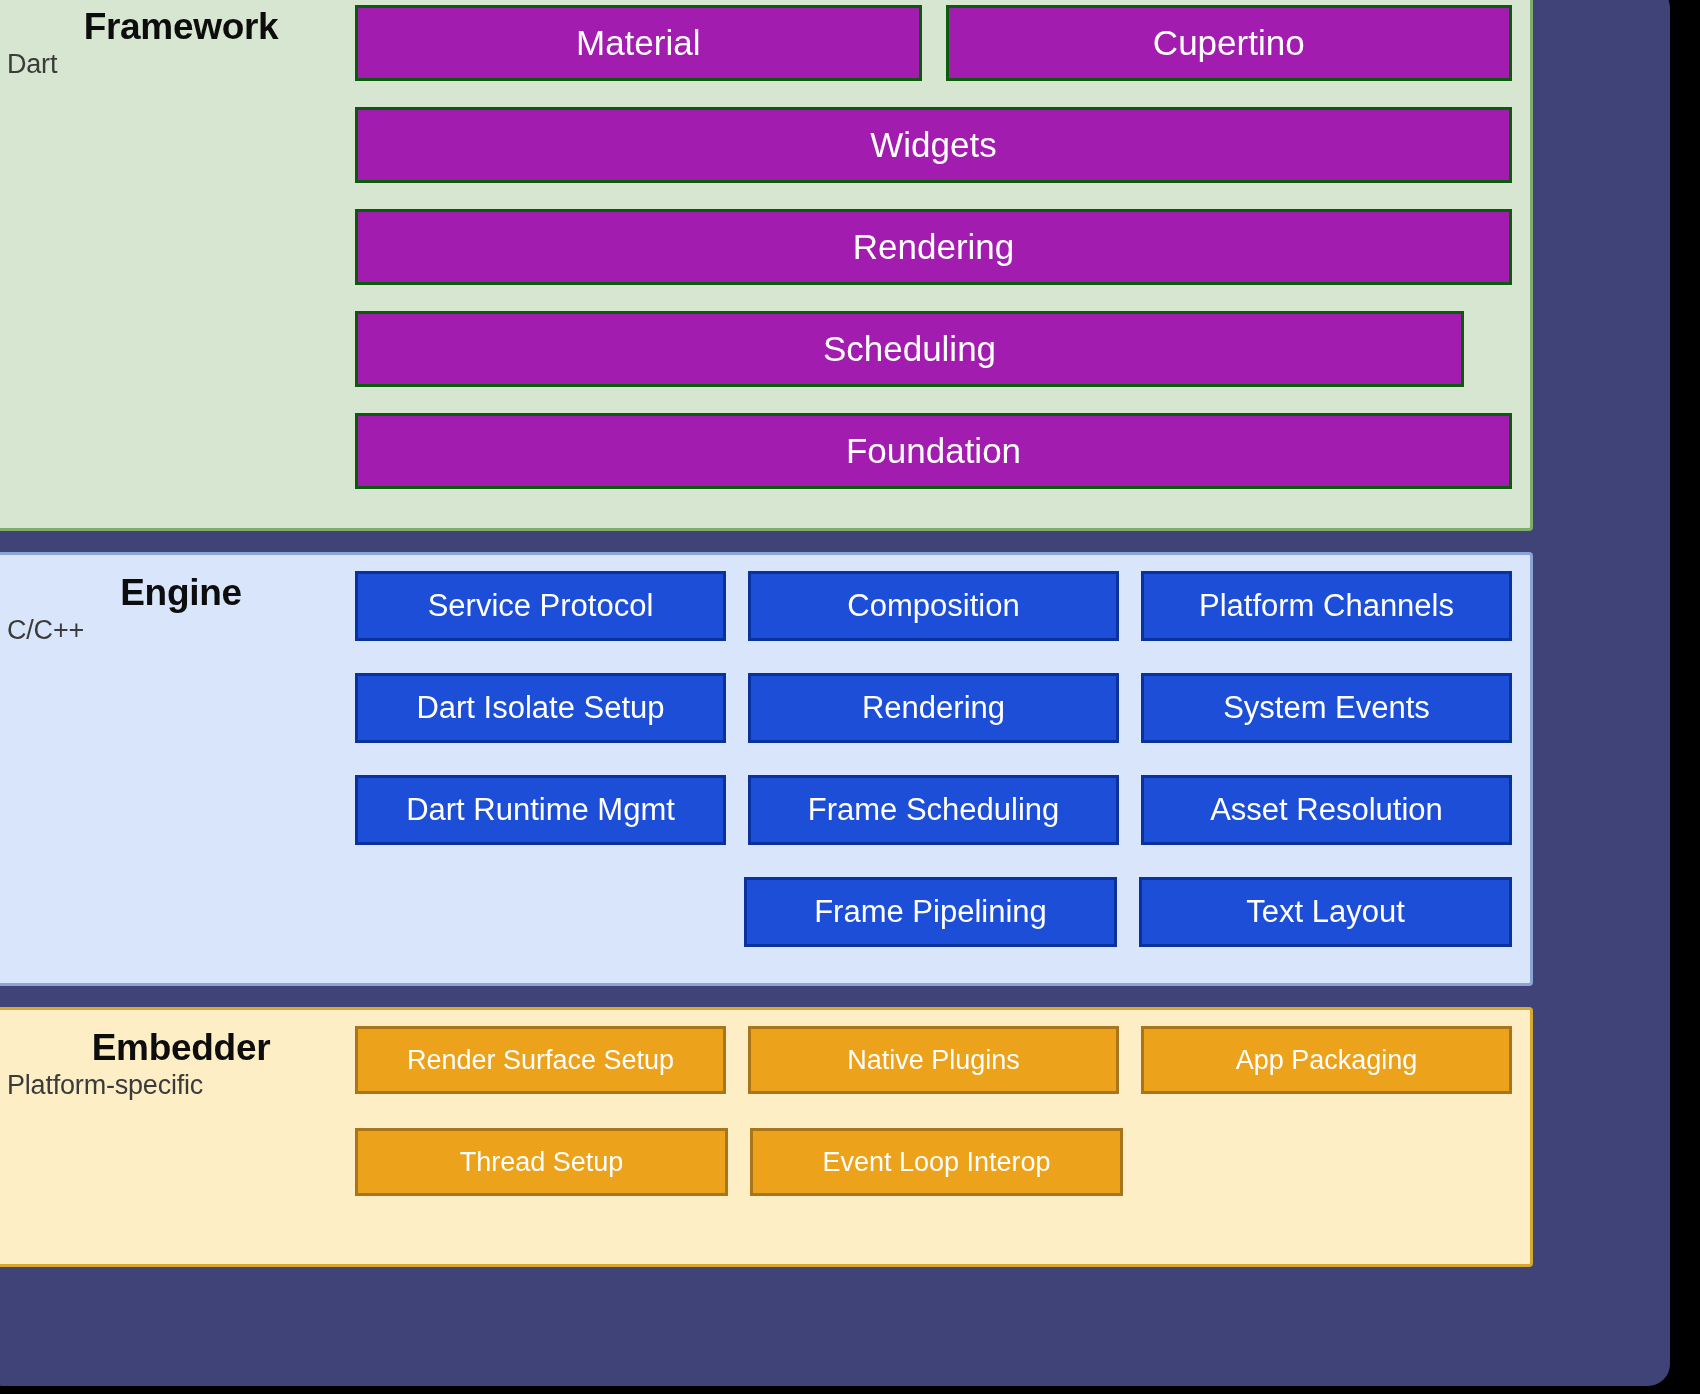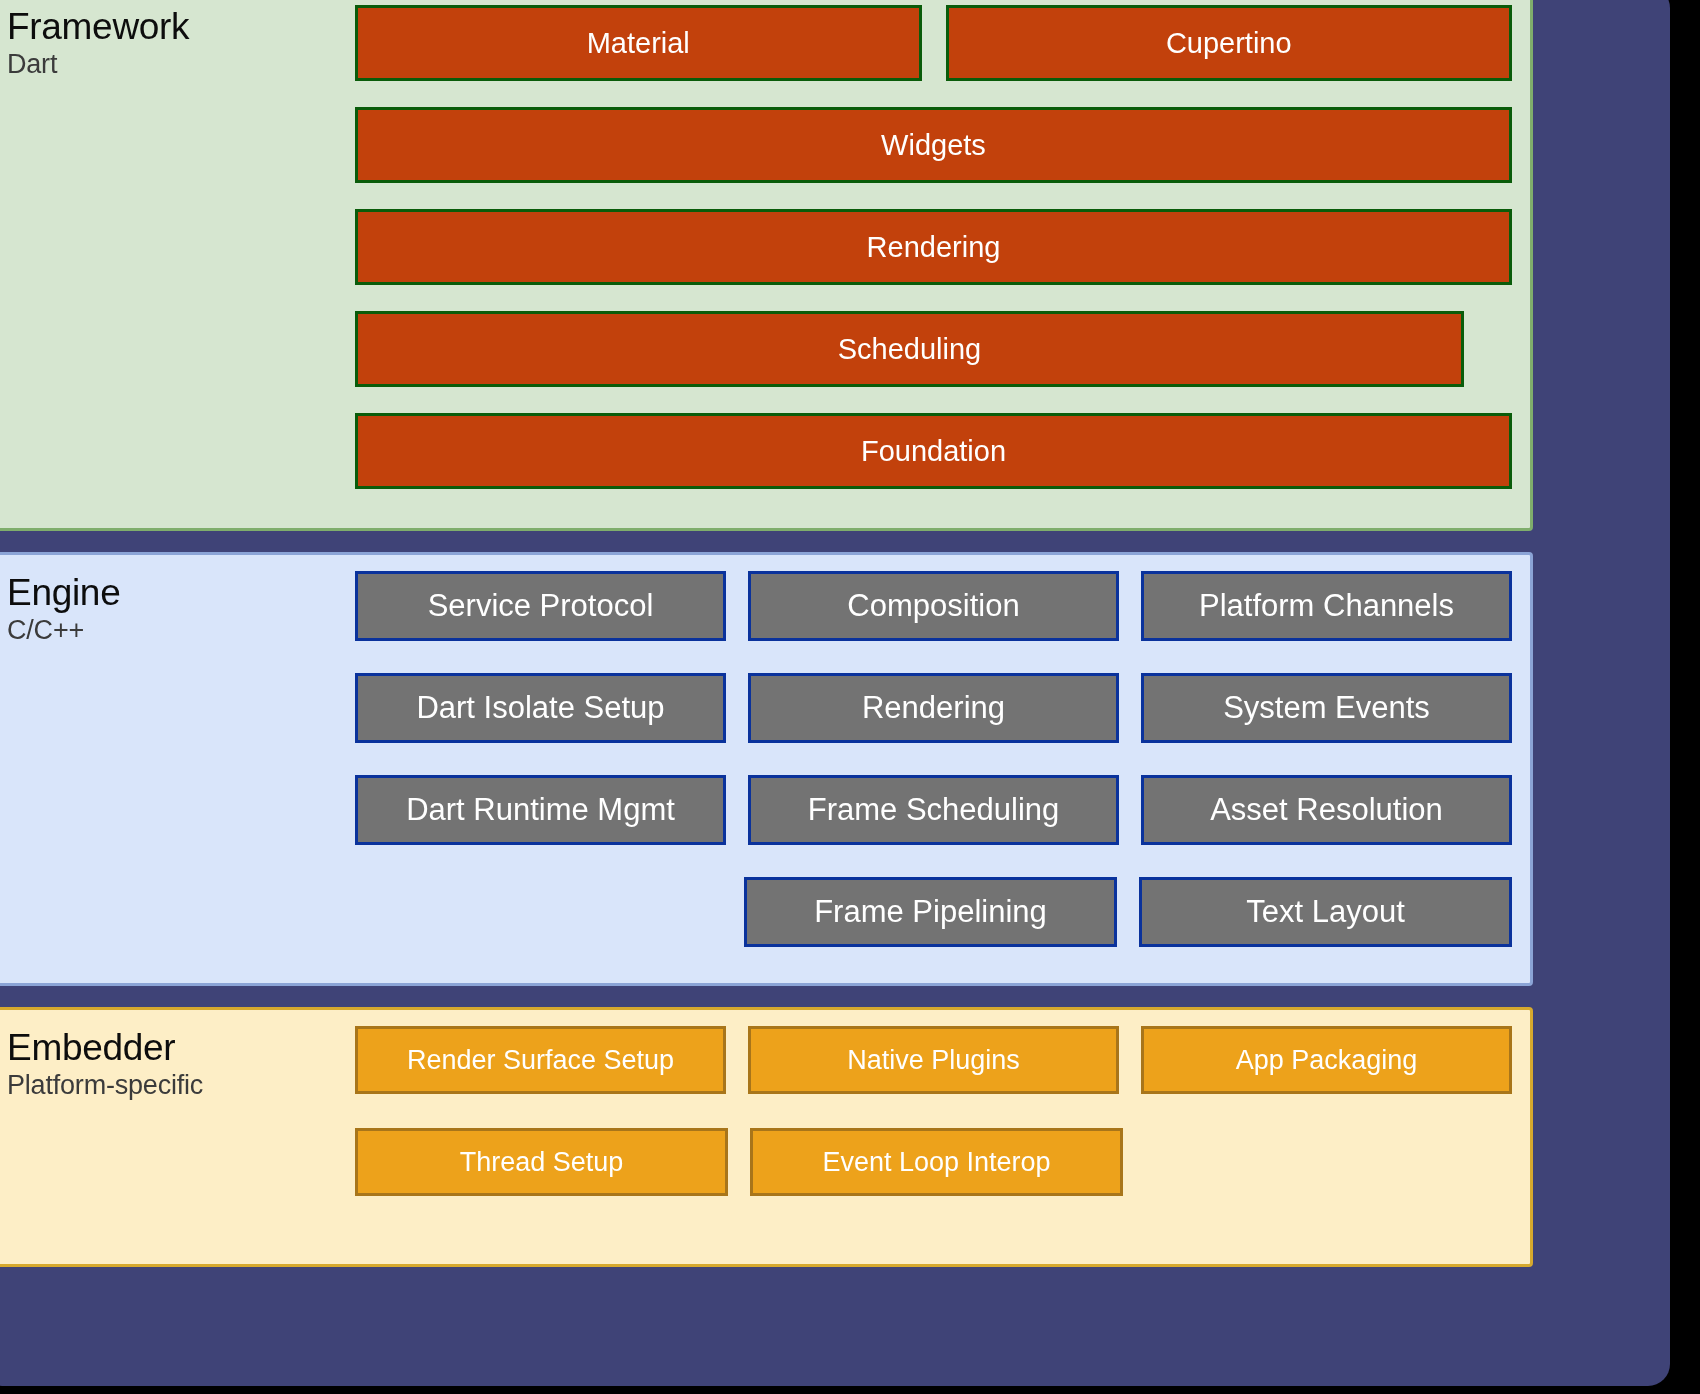--- a/index.html
+++ b/index.html
@@ -37,24 +37,25 @@
 
   .layer-label {
     box-sizing: border-box;
     padding-left: 22px;
     padding-top: 18px;
     flex: 0 0 370px;
     user-select: none;
   }
   .layer-title {
     font-size: 37px;
-    font-weight: normal;
+    font-weight: bold;
     color: #0d0d0d;
     line-height: 1.08;
     letter-spacing: -0.3px;
+    text-align: center;
   }
   .layer-sub {
     font-size: 27px;
     font-weight: normal;
     color: #3b3b3b;
     line-height: 1.15;
     margin-top: 2px;
     letter-spacing: -0.2px;
   }
 
@@ -87,41 +88,41 @@
     left: 0px;
     top: 0px;
     width: 1551px;
     height: 545px;
     background: #d6e6d0;
     border: 3px solid #7fae6c;
     border-radius: 4px;
   }
   #framework .layer-grid { padding: 16px 18px 16px 0; }
   #framework .cell {
-    background: #c2410c;
+    background: #a21caf;
     border: 3px solid #0a5c0a;
     height: 76px;
-    font-size: 29px;
+    font-size: 35px;
     margin-bottom: 26px;
   }
   #framework .row:last-child .cell { margin-bottom: 0; }
 
   
   #engine {
     left: 0px;
     top: 566px;
     width: 1551px;
     height: 434px;
     background: #d9e5fa;
     border: 3px solid #8ba4d6;
     border-radius: 4px;
   }
   #engine .layer-grid { padding: 16px 18px 16px 0; }
   #engine .cell {
-    background: #737373;
+    background: #1d4ed8;
     border: 3px solid #0a329c;
     height: 70px;
     font-size: 31px;
     margin-bottom: 32px;
   }
   #engine .row:last-child .cell { margin-bottom: 0; }
 
   
   #embedder {
     left: 0px;

